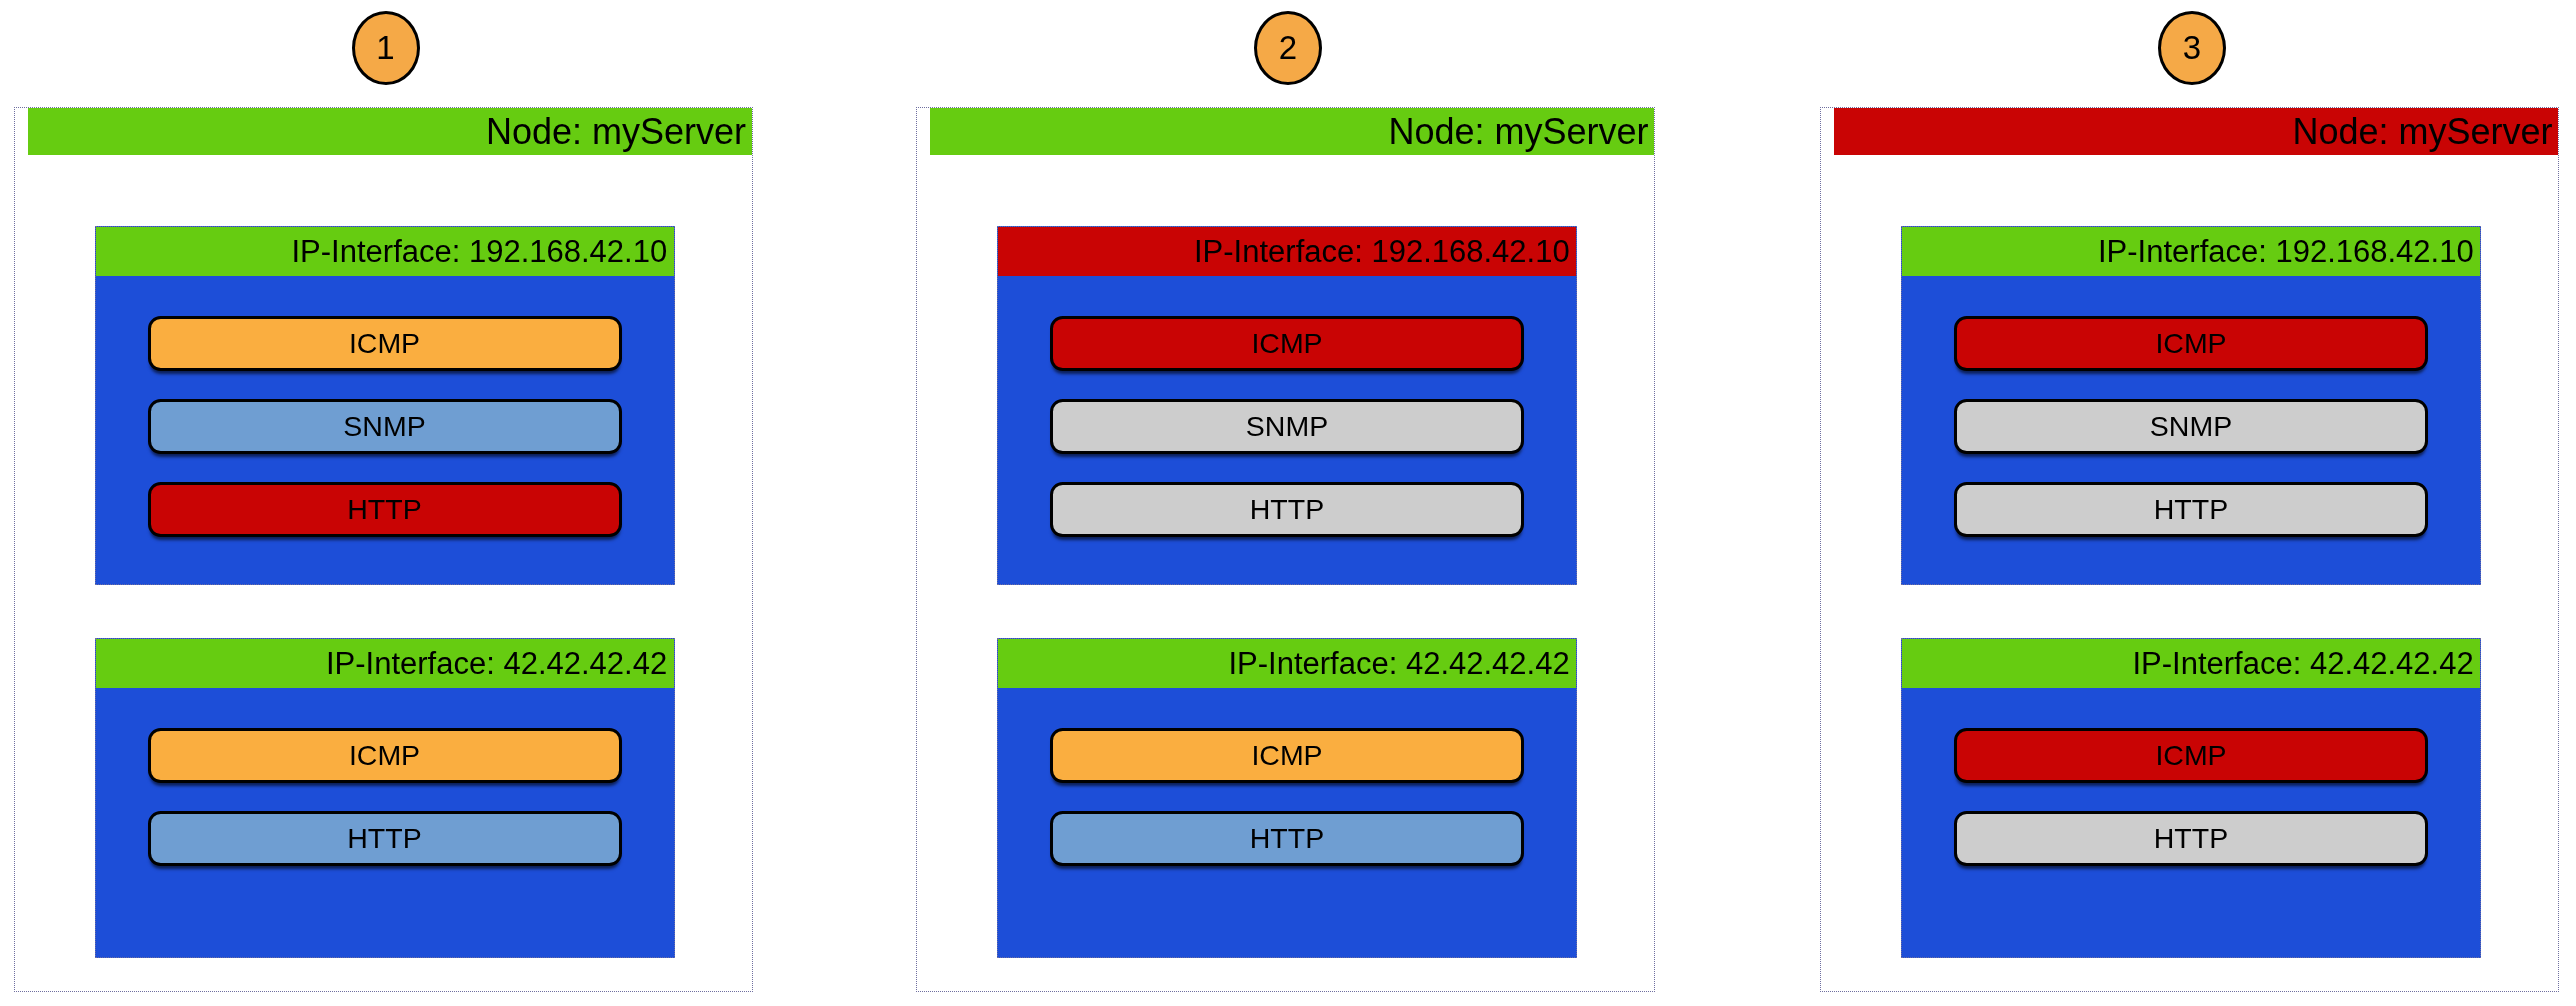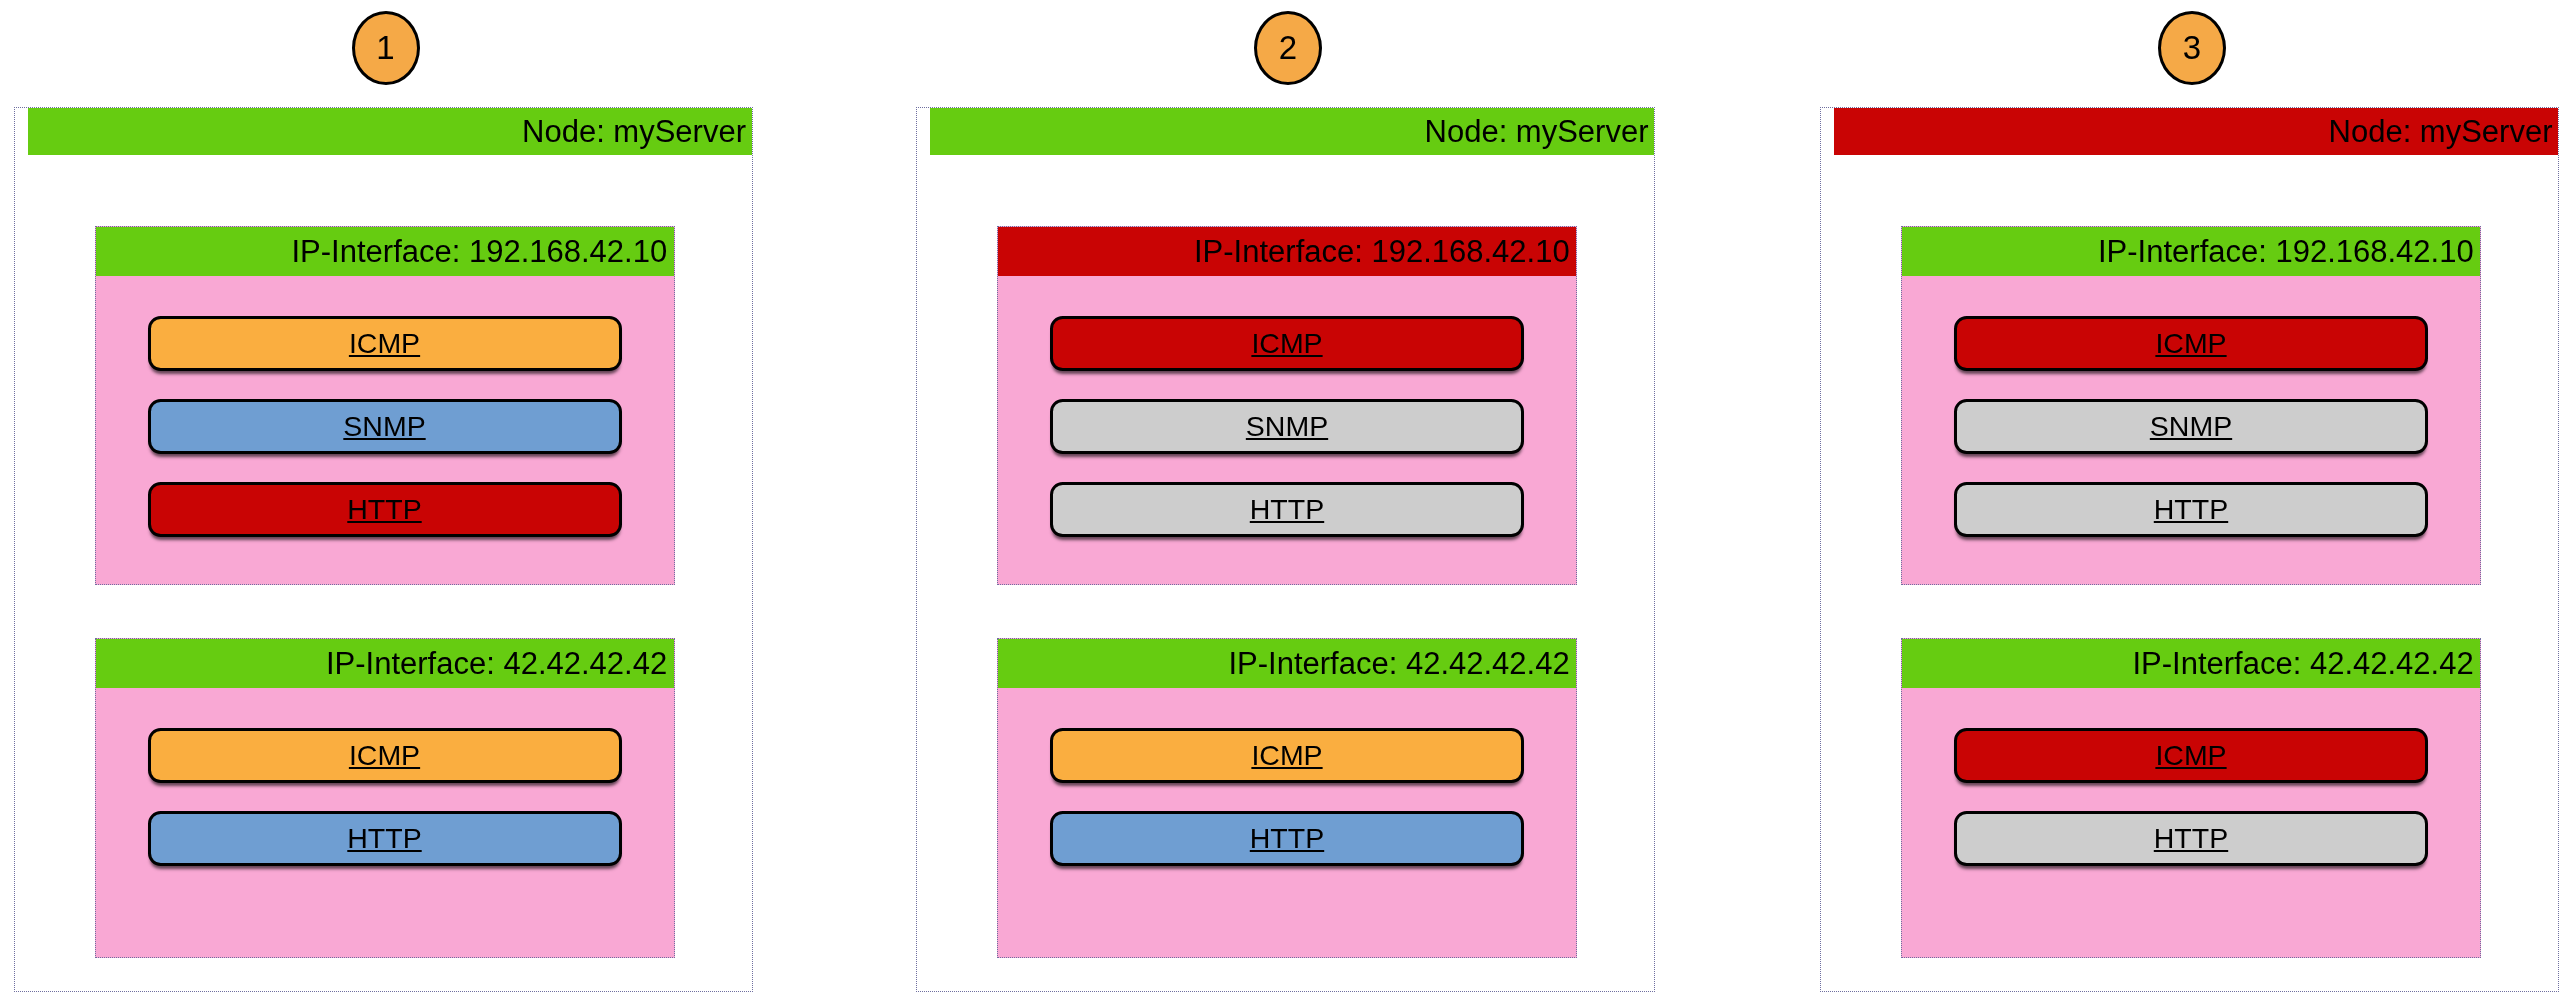--- a/index.html
+++ b/index.html
@@ -52,49 +52,48 @@
   }
   .node-header {
     position: absolute;
     left: 13px;
     top: 0;
     right: 0;
     height: 47px;
     line-height: 47px;
     text-align: right;
     padding-right: 5.5px;
-    font-size: 31px;
+    font-size: 36px;
     white-space: nowrap;
     overflow: visible;
   }
   .iface {
     position: absolute;
     left: 80px;
     width: 580px;
     box-sizing: border-box;
     border: 1.6px dotted #6F6FA0;
-    background: #f9a8d4;
+    background: #1d4ed8;
   }
   .iface-a { top: 118px; height: 359px; }
   .iface-b { top: 530px; height: 320px; }
   .iface-header {
     height: 49px;
     line-height: 49px;
     text-align: right;
     padding-right: 6.3px;
     font-size: 31px;
     white-space: nowrap;
   }
   .chips {
     padding-top: 40px;
     display: flex;
     flex-direction: column;
     align-items: center;
     gap: 28px;
-    text-decoration: underline;
   }
   .chip {
     width: 474px;
     height: 55px;
     box-sizing: border-box;
     border: 3.2px solid #000000;
     border-radius: 12.7px;
     display: flex;
     align-items: center;
     justify-content: center;

